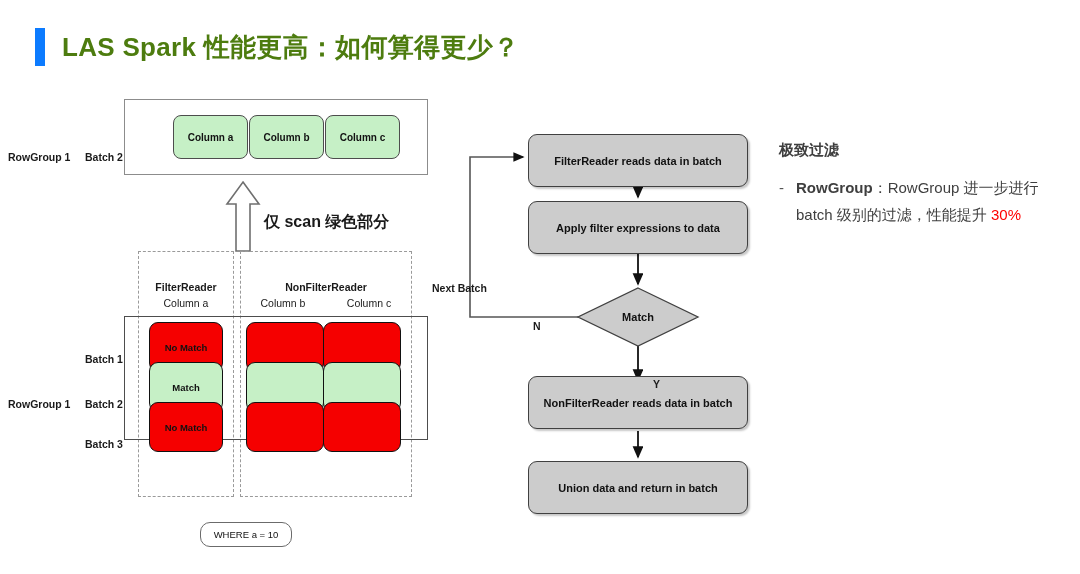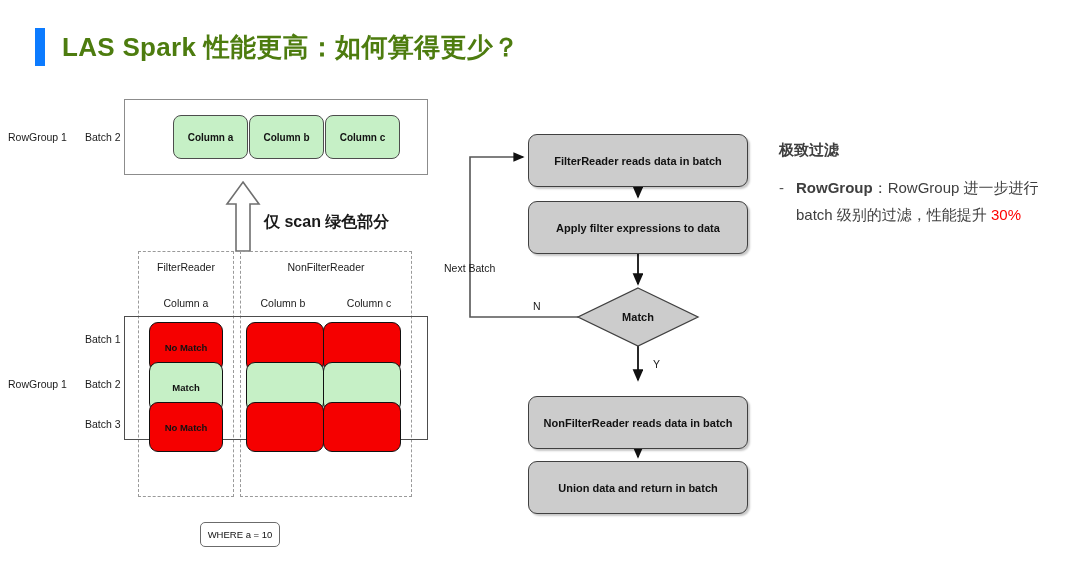--- a/index.html
+++ b/index.html
@@ -18,21 +18,21 @@
     background:#0c7bff;
   }
   #page-title{
     position:absolute;left:62px;top:28px;
     font-size:26px;font-weight:bold;color:#4d7c0f;
     letter-spacing:.3px;white-space:nowrap;
     line-height:38px;
   }
 
   
-  .lbl{position:absolute;font-size:10.5px;font-weight:normal;color:#1a1a1a;white-space:nowrap;}
+  .lbl{position:absolute;font-size:10.5px;font-weight:bold;color:#1a1a1a;white-space:nowrap;margin-top:20px;}
   .lbl-n{position:absolute;font-size:10.5px;font-weight:normal;color:#1a1a1a;white-space:nowrap;}
 
   
   #top-rowgroup-box{
     position:absolute;left:124px;top:99px;width:304px;height:76px;
     border:1.4px solid #8c8c8c;background:#fff;box-sizing:border-box;
   }
   .col-chip{
     position:absolute;top:115px;height:44px;
     background:#c6f0c6;border:1.2px solid #4d4d4d;border-radius:8px;
@@ -84,47 +84,47 @@
   .cy-3{top:402px;}
 
   #rowgroup-label-2{position:absolute;left:8px;top:378px;}
   #batch1-label{position:absolute;left:85px;top:333px;}
   #batch2-label{position:absolute;left:85px;top:378px;}
   #batch3-label{position:absolute;left:85px;top:418px;}
   #rowgroup-label-1{position:absolute;left:8px;top:131px;}
   #batch-top-label{position:absolute;left:85px;top:131px;}
 
   #where-box{
-    position:absolute;left:200px;top:522px;width:80px;height:25px;
-    border:1.2px solid #6b6b6b;border-radius:5px;background:#fff;
+    position:absolute;left:200px;top:522px;width:92px;height:25px;
+    border:1.2px solid #6b6b6b;border-radius:10px;background:#fff;
     box-sizing:border-box;display:flex;align-items:center;justify-content:center;
     font-size:9.5px;color:#111;
   }
 
   
   .flow-box{
     position:absolute;left:528px;width:220px;height:53px;
     background:#cccccc;border:1.3px solid #404040;border-radius:9px;
     box-sizing:border-box;display:flex;align-items:center;justify-content:center;
     font-size:11px;font-weight:bold;color:#111;
     box-shadow:2px 2px 2px rgba(0,0,0,.22);
   }
   #flow-box-1{top:134px;}
   #flow-box-2{top:201px;}
-  #flow-box-3{top:396px;}
+  #flow-box-3{top:376px;}
   #flow-box-4{top:461px;}
   #diamond-label{
     position:absolute;left:578px;top:288px;width:120px;height:58px;
     display:flex;align-items:center;justify-content:center;
     font-size:11px;font-weight:bold;color:#111;
   }
 
   #flow-connectors{position:absolute;left:0;top:0;width:1080px;height:574px;pointer-events:none;}
 
-  #next-batch-label{position:absolute;left:444px;top:262px;}
+  #next-batch-label{position:absolute;left:432px;top:262px;}
   #n-label{position:absolute;left:533px;top:300px;}
   #y-label{position:absolute;left:653px;top:358px;}
 
   
   #right-panel{position:absolute;left:779px;top:140px;width:280px;}
   #right-heading{
     font-size:15px;font-weight:bold;color:#3f3f3f;margin:0 0 14px 0;
     line-height:20px;
   }
   #bullet-row{display:flex;align-items:flex-start;gap:12px;}

